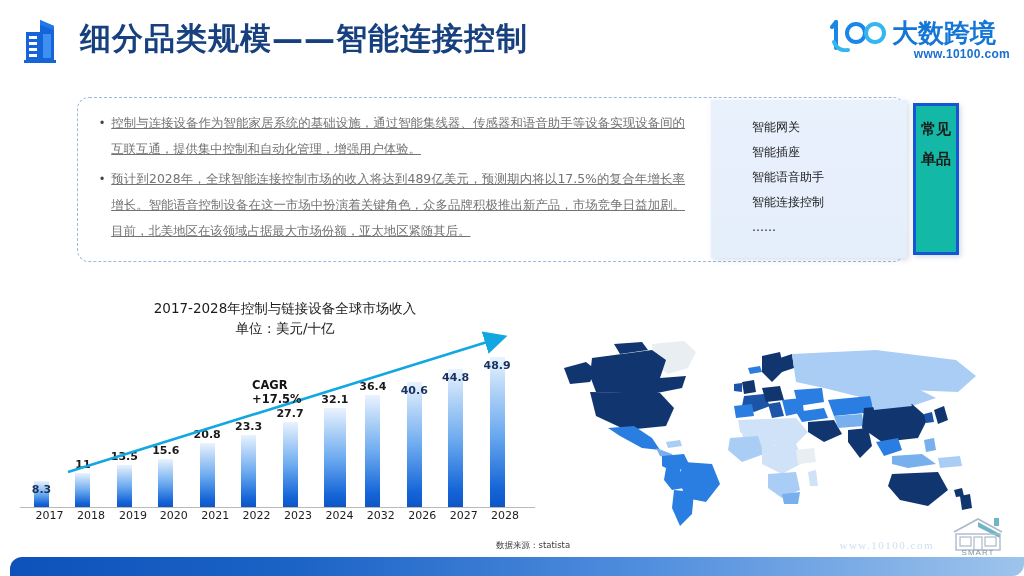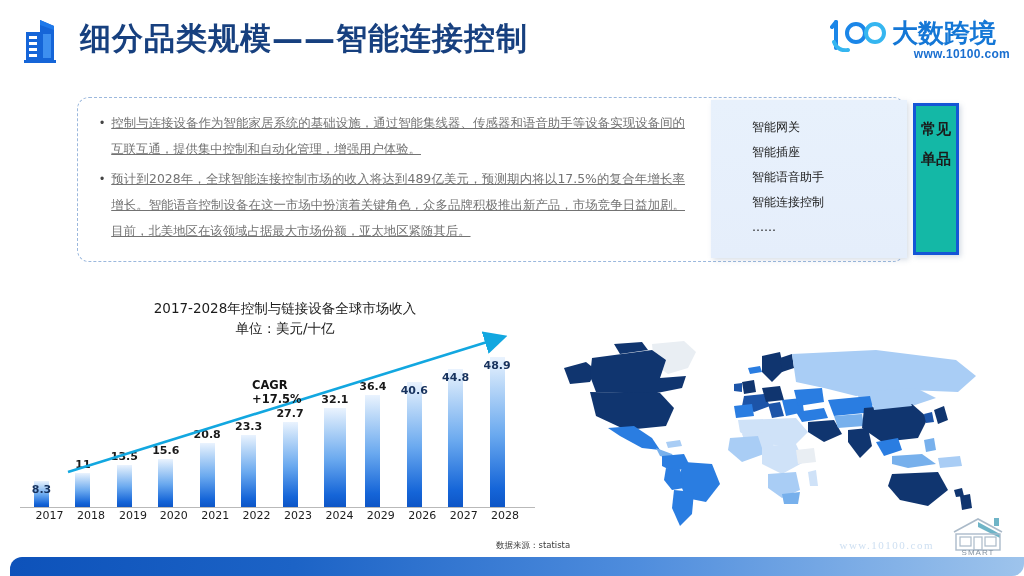--- a/index.html
+++ b/index.html
@@ -256,21 +256,21 @@
     <div class="axis"></div>
     <div class="xlabels" id="xlabels">
         <span style="left: 7.5px;">2017</span>
         <span style="left: 48.9167px;">2018</span>
         <span style="left: 84px; margin-left: 7px;">2019</span>
         <span style="left: 131.75px;">2020</span>
         <span style="left: 173.167px;">2021</span>
         <span style="left: 214.583px;">2022</span>
         <span style="left: 256px;">2023</span>
         <span style="left: 297.417px;">2024</span>
-        <span style="left: 338.833px;">2029</span>
+        <span style="left: 338.833px;">2032</span>
         <span style="left: 380.25px;">2026</span>
         <span style="left: 421.667px;">2027</span>
         <span style="left: 463.083px;">2028</span>
       </div>
   </div>
 
   <svg class="arrow-svg" viewBox="0 0 540 230">
     <defs>
       <marker id="ah" markerWidth="9" markerHeight="9" refX="6" refY="4.5" orient="auto">
         <path d="M0,0 L9,4.5 L0,9 z" fill="#12a7e0"></path>

